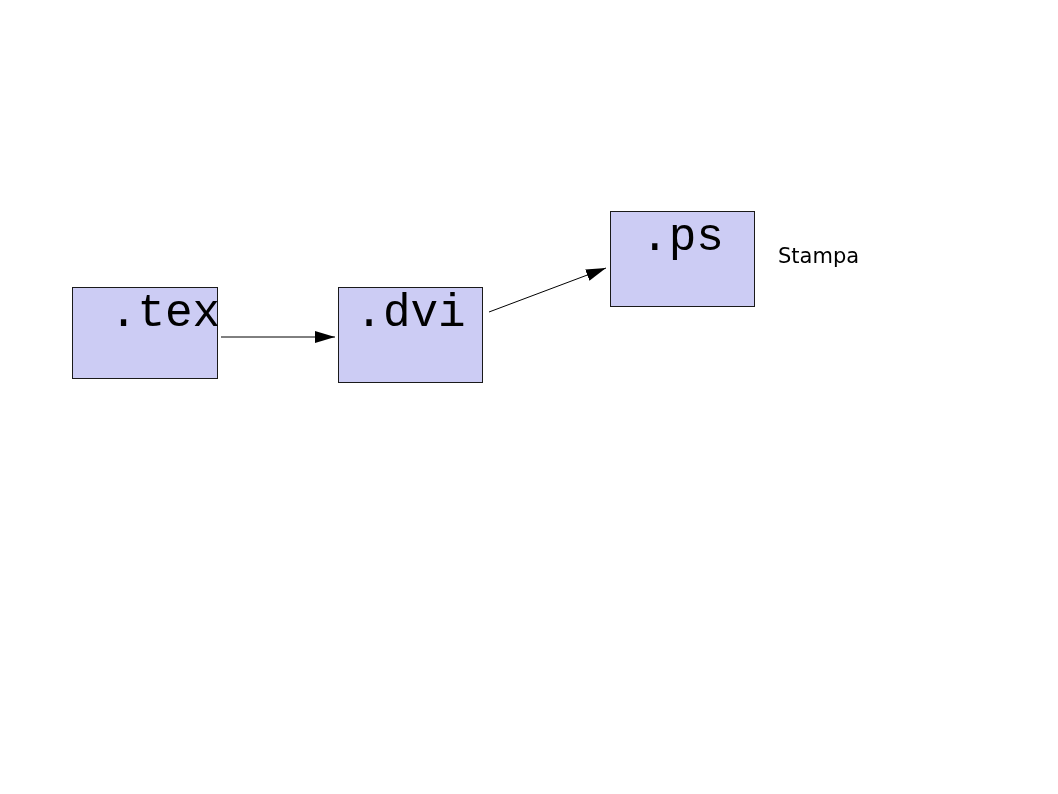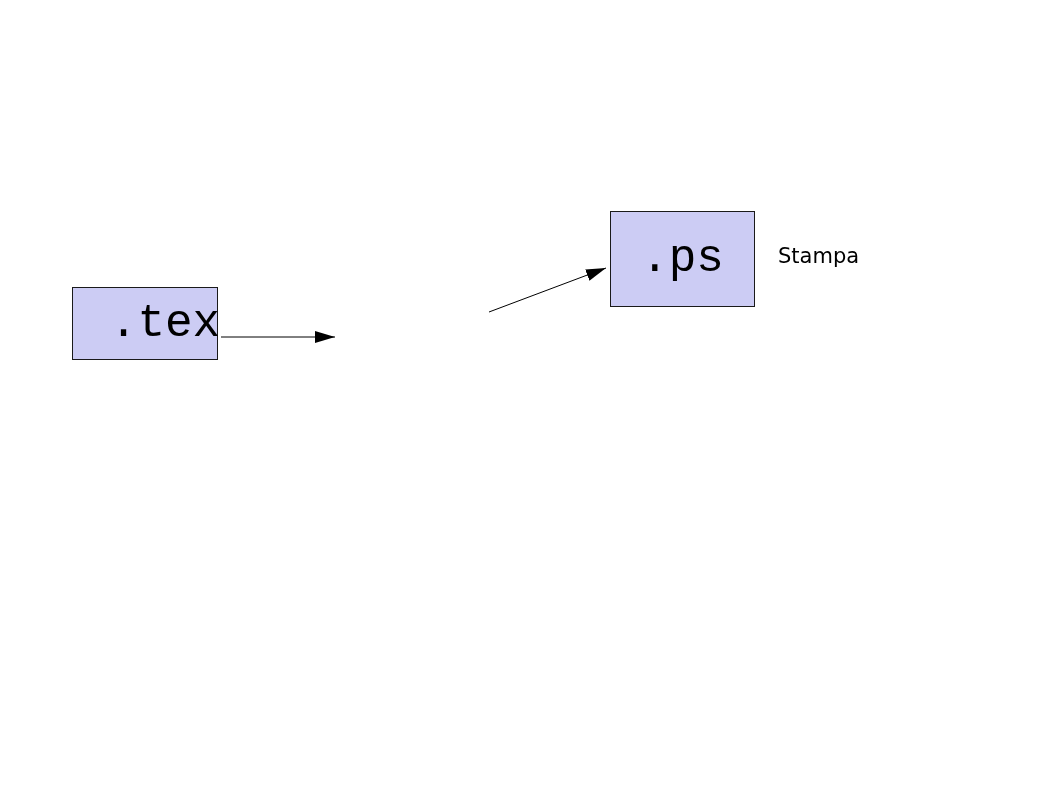--- a/index.html
+++ b/index.html
@@ -22,30 +22,30 @@
     width: 1058px;
     height: 794px;
     pointer-events: none;
   }
   .node {
     position: absolute;
     box-sizing: border-box;
     background: var(--node-fill, #ccccf4);
     border: 1px solid var(--node-border, #1a1a1a);
     display: flex;
-    align-items: center;
+    align-items: flex-start;
     justify-content: center;
   }
   .node-label {
     font-family: "Liberation Mono", "DejaVu Sans Mono", monospace;
     font-size: 46px;
     color: var(--text, #000000);
     white-space: pre;
   }
-  .node-tex { left: 72px;  top: 287px; width: 146px; height: 73px; padding-left: 40px; }
+  .node-tex { left: 72px;  top: 287px; width: 146px; height: 92px; padding-left: 40px; }
   .node-dvi { left: 338px; top: 287px; width: 145px; height: 96px; }
   .node-ps  { left: 610px; top: 211px; width: 145px; height: 96px; }
   .annotation {
     position: absolute;
     left: 778px;
     top: 238px;
     font-family: "DejaVu Sans", "Liberation Sans", sans-serif;
     font-size: 21px;
     line-height: 37px;
     color: var(--text, #000000);
@@ -64,20 +64,23 @@
       </marker>
     </defs>
     <line x1="221" y1="337" x2="335" y2="337" stroke="#000000" stroke-width="1" marker-end="url(#arrowhead)"></line>
     <line x1="489" y1="312" x2="606" y2="268" stroke="#000000" stroke-width="1" marker-end="url(#arrowhead)"></line>
   </svg>
 
   <div class="node node-tex">
     <span class="node-label">.tex</span>
   </div>
 
+  <div class="node node-dvi">
+    <span class="node-label">.dvi</span>
+  </div>
 
   <div class="node node-ps">
     <span class="node-label">.ps</span>
   </div>
 
   <div class="annotation">Stampa</div>
 
 </div>
 
 </body></html>

